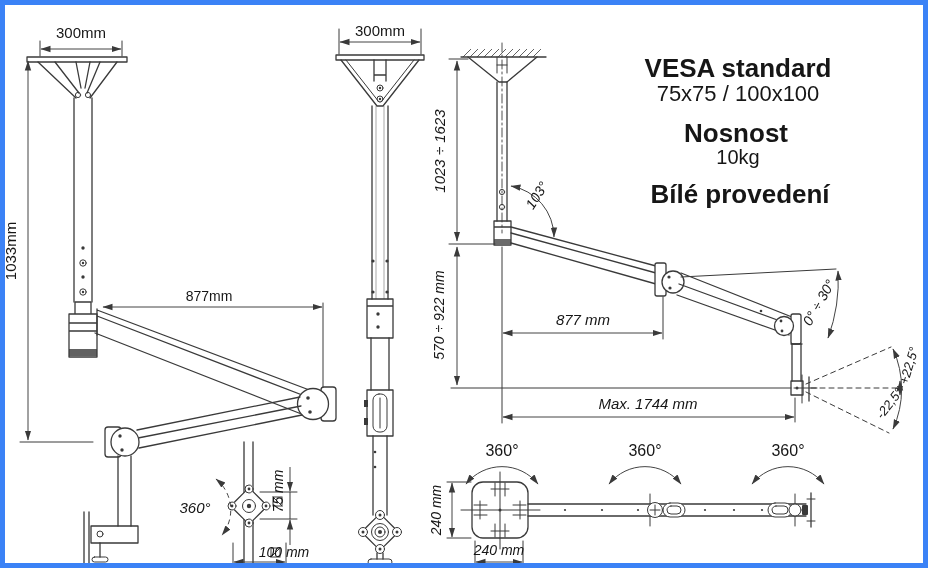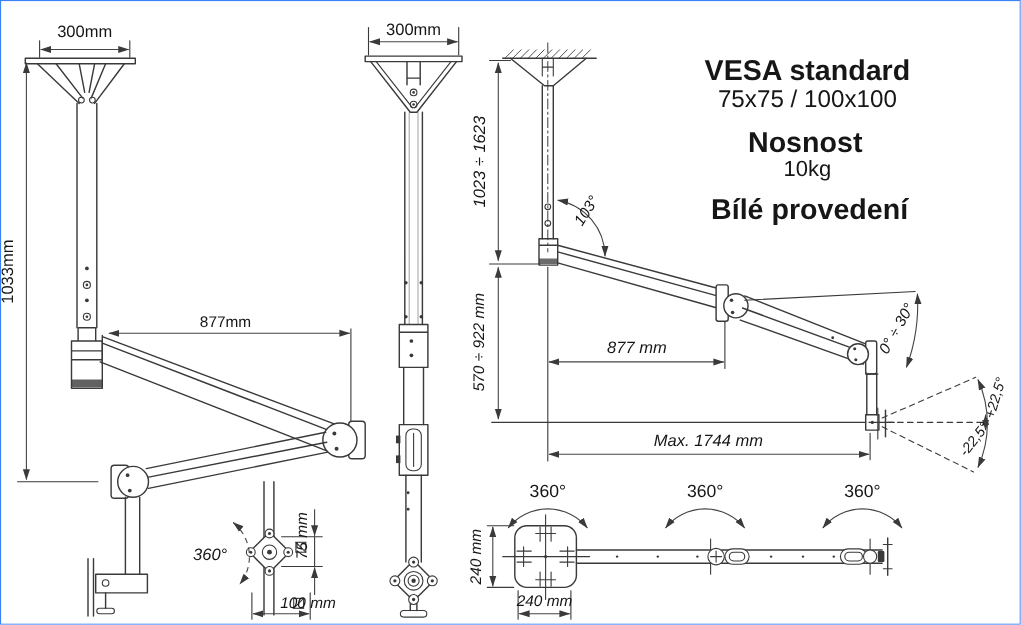--- a/index.html
+++ b/index.html
@@ -1,17 +1,17 @@
 <!DOCTYPE html>
 <html><head>
 <meta charset="utf-8">
 <style>
   html,body{margin:0;padding:0;background:#fff;}
   #stage{position:relative;width:928px;height:568px;background:#ffffff;
-         border:1px solid #3b82f6;box-sizing:border-box;overflow:hidden;
+         border:5px solid #3b82f6;box-sizing:border-box;overflow:hidden;
          font-family:"Liberation Sans",sans-serif;}
   svg{display:block;}
   .s  {stroke:#3a3a3a;stroke-width:1.3;fill:none;stroke-linecap:round;stroke-linejoin:round;}
   .st {stroke:#3a3a3a;stroke-width:1;fill:none;stroke-linecap:round;}
   .th {stroke:#3a3a3a;stroke-width:.8;fill:none;}
   .d  {stroke:#444444;stroke-width:1;fill:none;}
   .dsh{stroke-dasharray:5 4;}
   .cl {stroke-dasharray:9 3 2 3;stroke-width:.9;}
   .fl {fill:#3a3a3a;stroke:none;}
   .wf {fill:#ffffff;}

